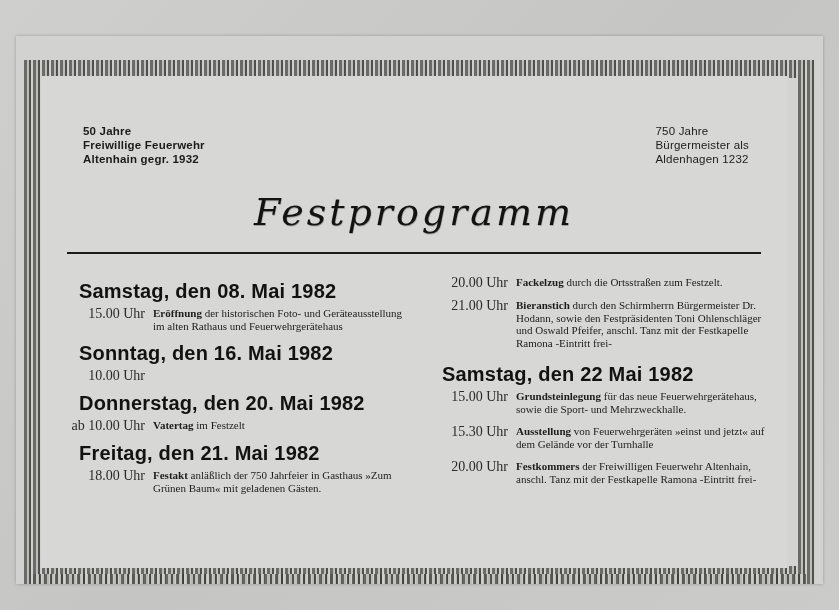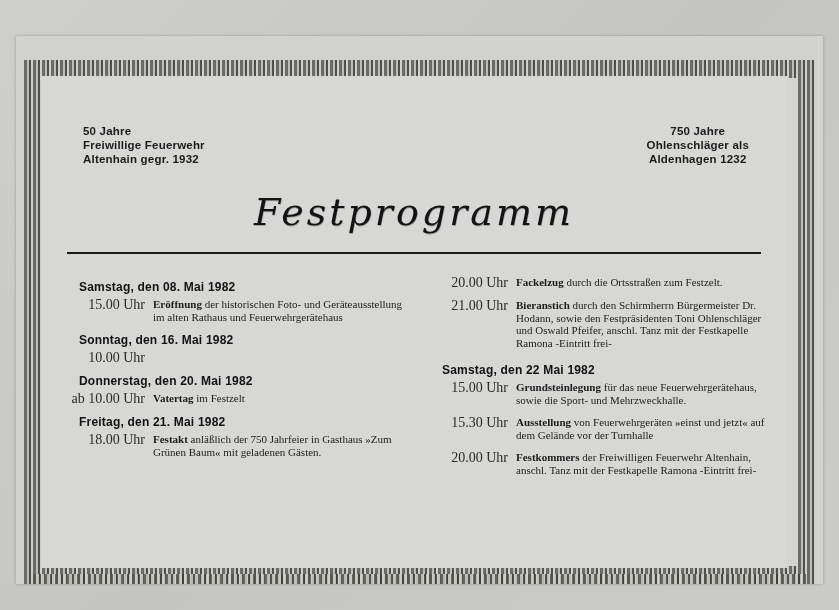--- a/index.html
+++ b/index.html
@@ -82,26 +82,26 @@
     line-height: 14px;
     color: #1b1b1b;
     font-family: "Liberation Sans", sans-serif;
     font-weight: bold;
     letter-spacing: 0.2px;
   }
   .hdr-right {
     position: absolute;
     right: 18px;
     top: 32px;
-    text-align: center;
+    text-align: left;
     font-size: 11.5px;
     line-height: 14px;
     color: #1b1b1b;
     font-family: "Liberation Sans", sans-serif;
-    font-weight: bold;
+    font-weight: normal;
     letter-spacing: 0.2px;
   }
   .hdr-center {
     position: absolute;
     left: 0; right: 0;
     top: 28px;
     text-align: center;
     font-size: 13px;
     line-height: 17px;
     color: #101010;
@@ -136,21 +136,21 @@
     display: flex;
     gap: 20px;
   }
   .col {
     width: 352px;
   }
   .col.right { padding-top: 4px; }
   .day-head {
     font-family: "Liberation Sans", sans-serif;
     font-weight: bold;
-    font-size: 12px;
+    font-size: 20px;
     color: #121212;
     margin: 8px 0 4px 18px;
     letter-spacing: 0.2px;
   }
   .col.right .day-head {
     margin-top: 14px;
   }
   .entry {
     display: flex;
     margin-bottom: 10px;
@@ -202,21 +202,21 @@
     <div class="inner-pad">
 
       <div class="header">
         <div class="hdr-left">
           <div>50 Jahre</div>
           <div>Freiwillige Feuerwehr</div>
           <div>Altenhain gegr. 1932</div>
         </div>
         <div class="hdr-right">
           <div>750 Jahre</div>
-          <div>Ohlenschläger als</div>
+          <div>Bürgermeister als</div>
           <div>Aldenhagen 1232</div>
         </div>
       </div>
 
       <div class="title-wrap">
         <span class="title">Festprogramm</span>
       </div>
       <div class="rule"></div>
 
       <div class="columns">

